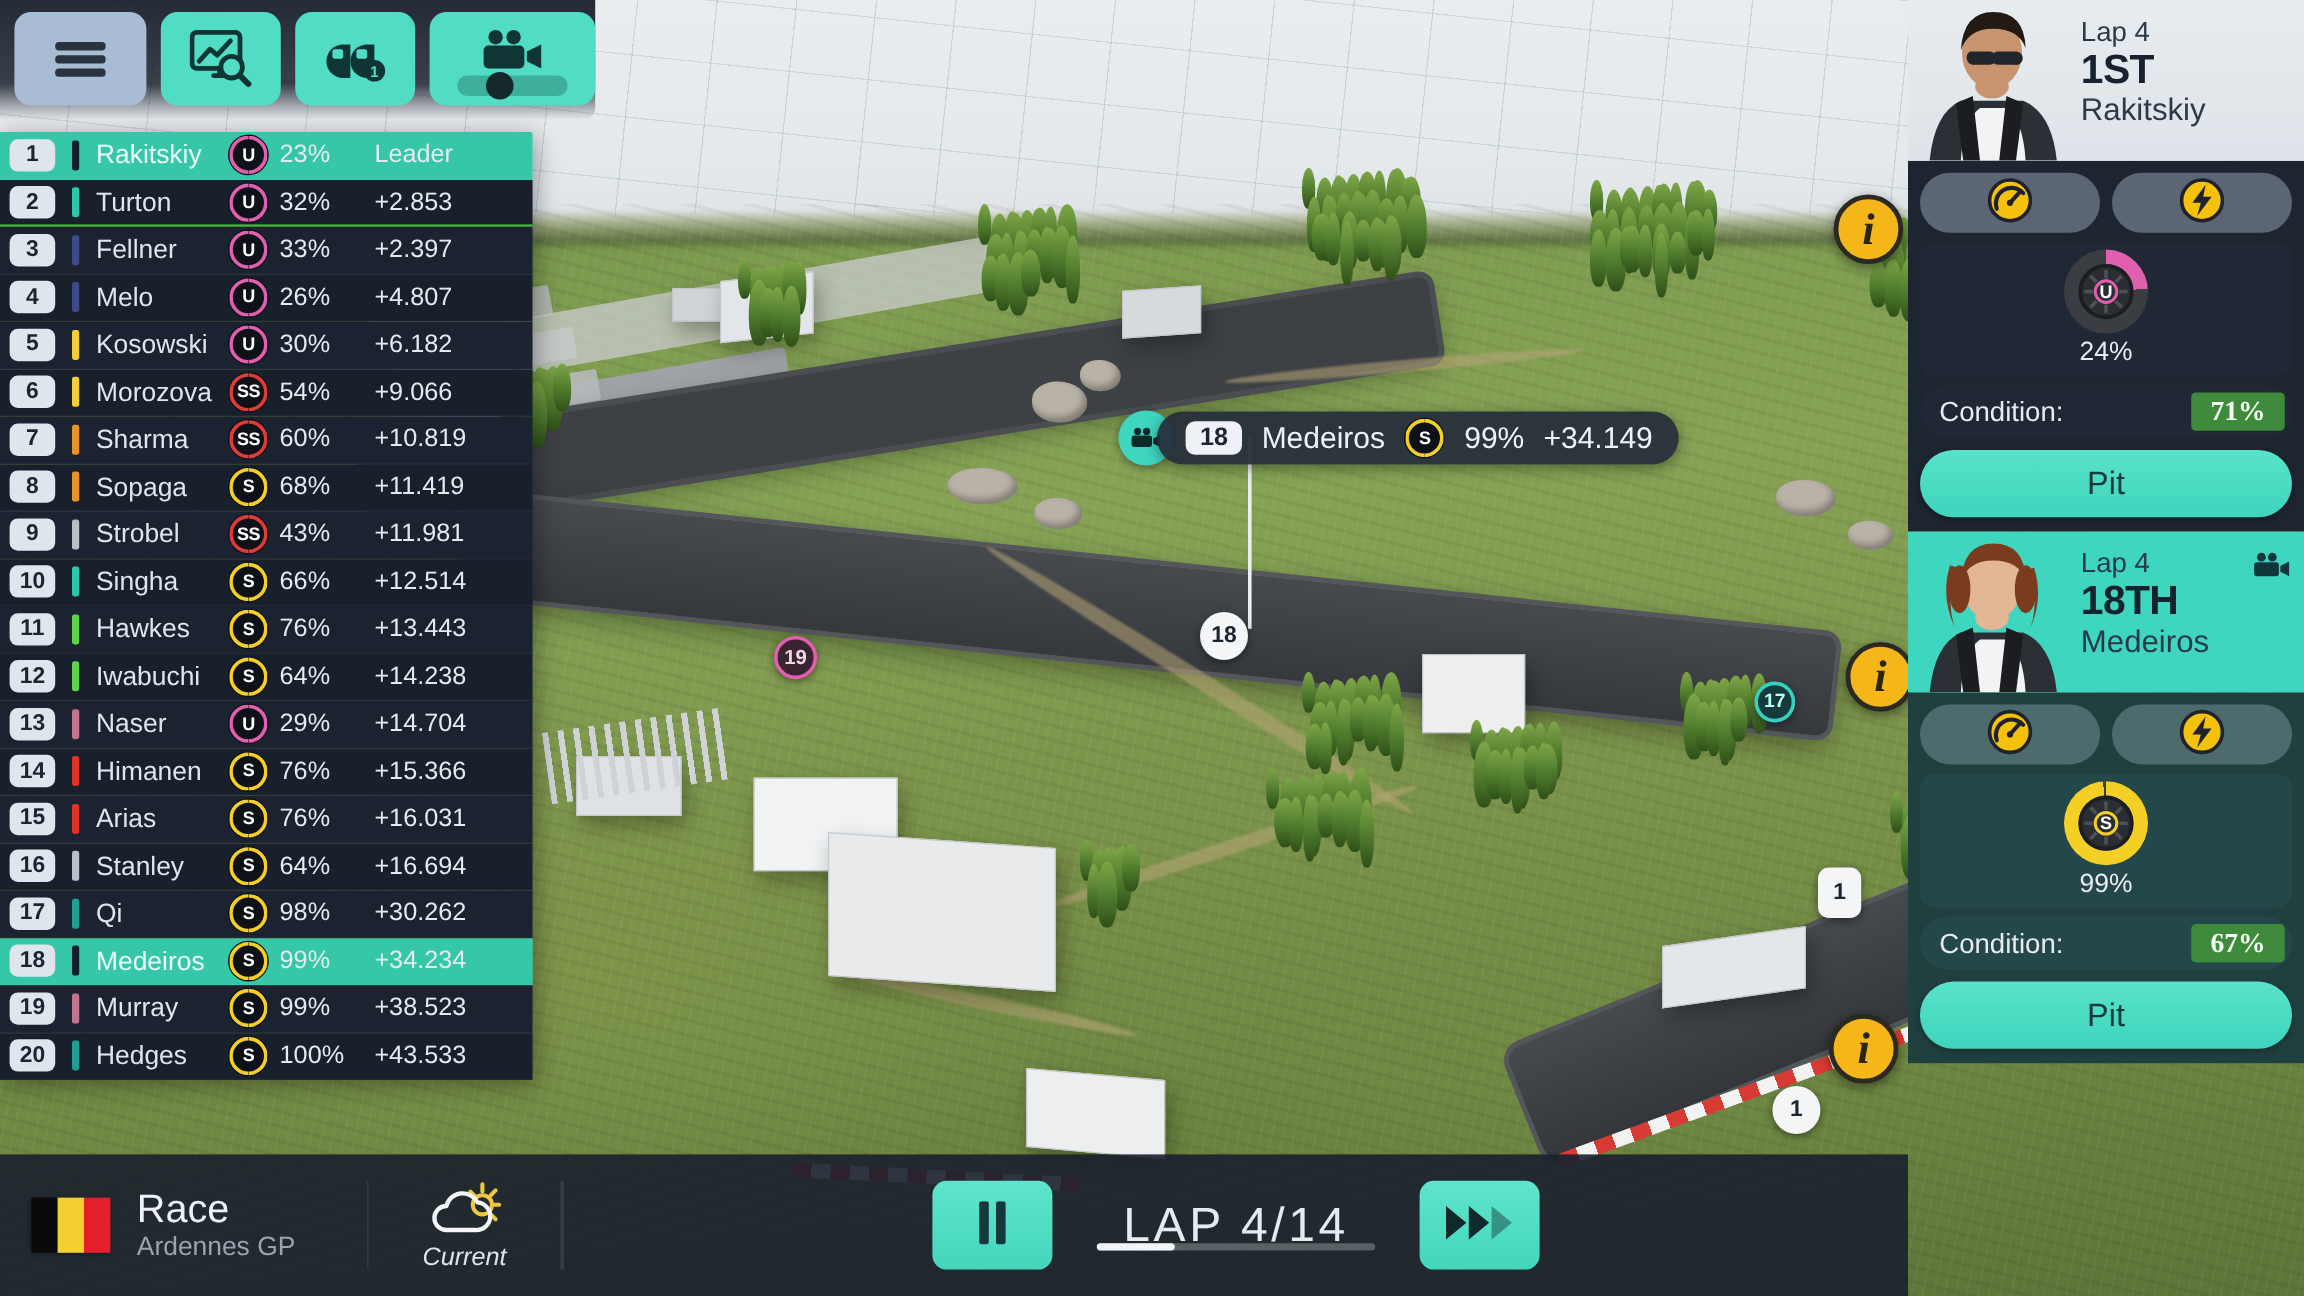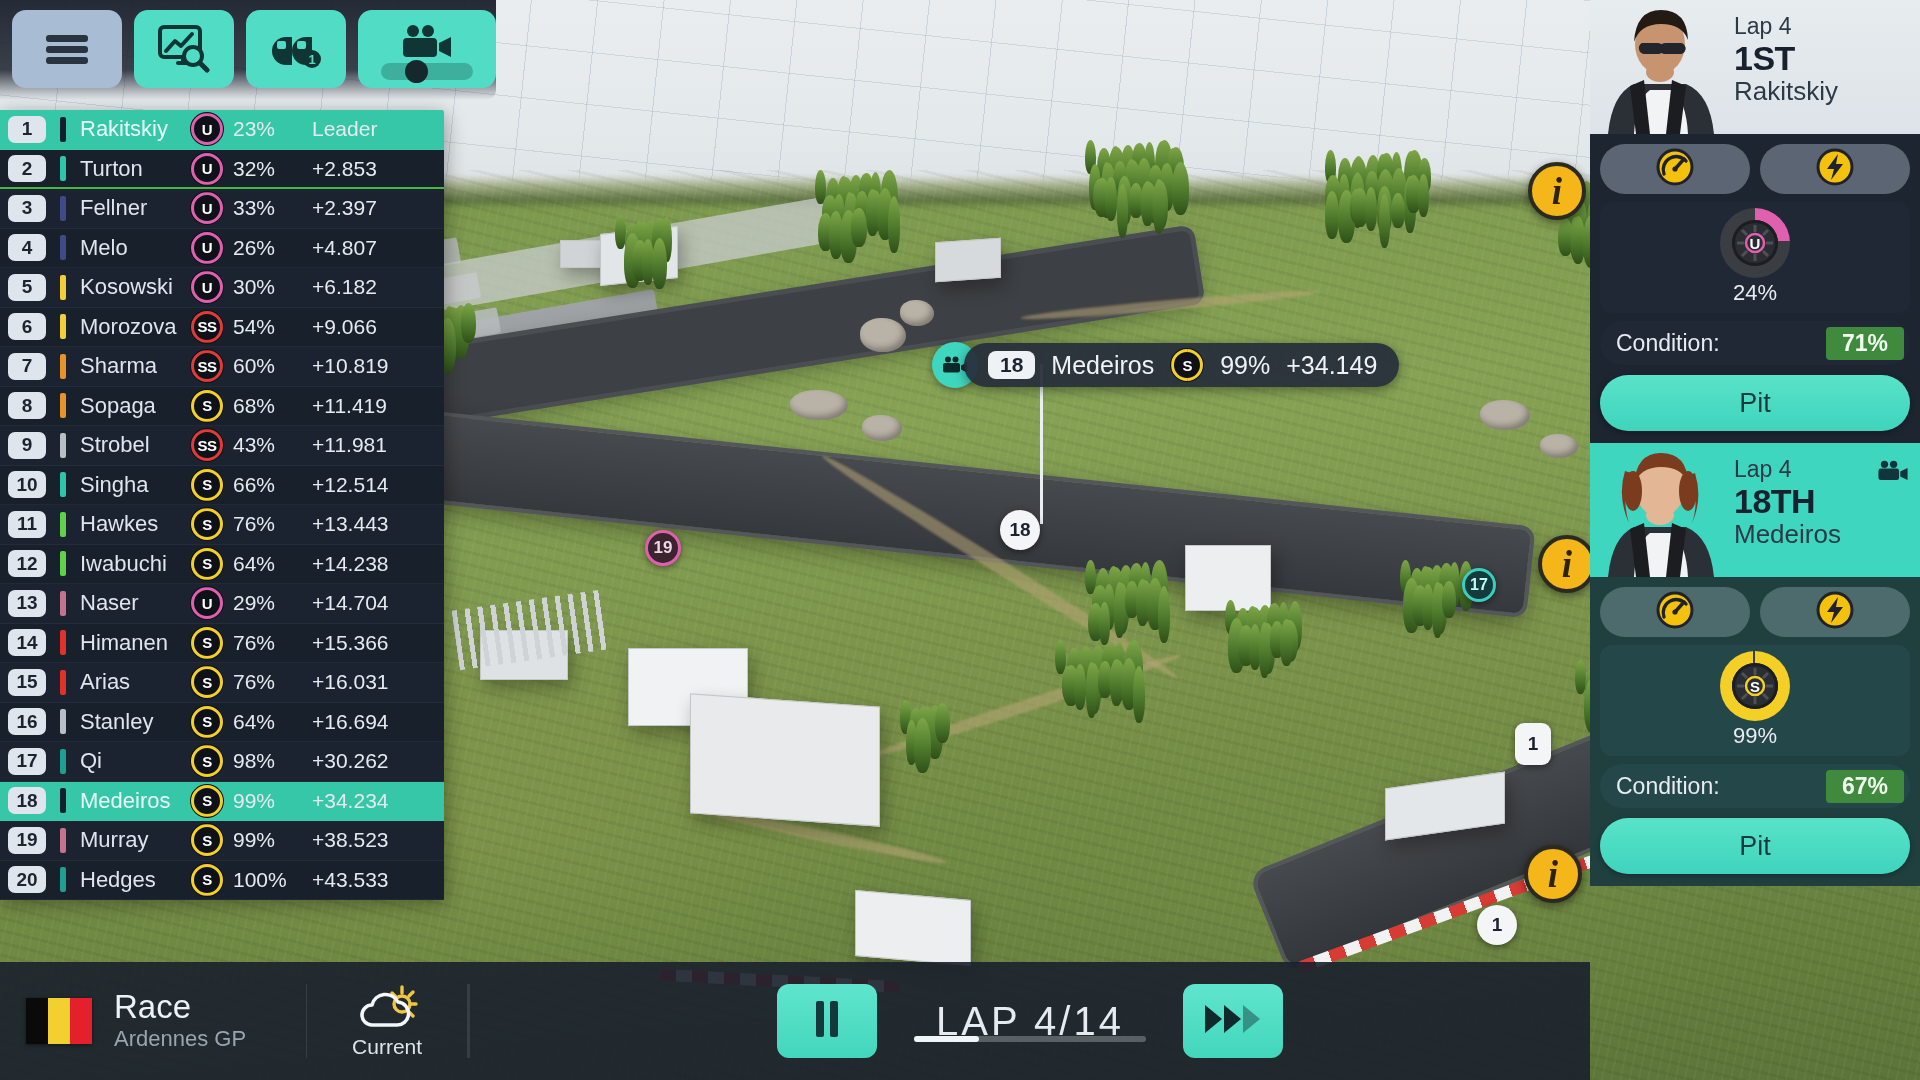--- a/index.html
+++ b/index.html
@@ -184,39 +184,39 @@
   .fuel-txt { position:absolute; left:0; right:0; top:28px; text-align:center;
     color:#62c45a; font-size:20px; font-weight:600; }
   .fuel-tri { position:absolute; left:50%; top:14px; transform:translateX(-50%);
     width:0;height:0;border-left:10px solid transparent;border-right:10px solid transparent;
     border-bottom:13px solid #62c45a; }
   .cond { margin-top:8px; background:#202835; border-radius:22px; height:44px;
     display:flex; align-items:center; justify-content:space-between; padding:0 6px 0 16px; }
   .rp-body.sel .cond { background:#24474a; }
   .cond-lbl { color:#e8ecf1; font-size:23px; }
   .cond-val { background:#3f8a3c; color:#f2fff0; font-size:23px; font-weight:600;
-    padding:3px 16px; border-radius:4px; }
+    padding:3px 16px; border-radius:4px;font-family:Liberation Serif, serif; }
   .pitbtn { margin-top:10px; height:56px; border-radius:28px;
     background: linear-gradient(180deg,#58e3c9 0%,#3fd4bd 100%);
     color:#173b3c; font-size:27px; display:flex; align-items:center; justify-content:center;
     cursor:pointer; box-shadow:0 2px 6px rgba(0,0,0,.3); }
 
   
   .bottom { position:absolute; left:0; right:330px; bottom:0; height:118px;
     background: rgba(26,32,44,.90); display:flex; align-items:center; z-index:38; }
   .bsec { display:flex; align-items:center; height:100%; position:relative; }
   .bdiv { width:1px; height:74px; background:rgba(255,255,255,.10); }
   .flag { width:66px; height:46px; display:flex; margin-left:26px; flex:none;
     box-shadow:0 1px 4px rgba(0,0,0,.5); }
   .flag i { flex:1; }
   .ev { margin-left:22px; }
   .ev-t { color:#eef2f6; font-size:33px; line-height:1.05; }
   .ev-s { color:#9aa4b0; font-size:22px; line-height:1.25; }
   .wx { display:flex; flex-direction:column; align-items:center; width:160px; }
-  .wx-l { color:#dfe4ea; font-size:21px; margin-top:2px; }
+  .wx-l { color:#dfe4ea; font-size:21px; margin-top:2px;font-style:italic; }
   .water { display:flex; flex-direction:column; justify-content:center; width:320px; padding-left:26px; }
   .water-top { display:flex; align-items:center; gap:14px; }
   .water-lbl { color:#eaeef3; font-size:25px; }
   .water-bar { margin-top:14px; width:218px; height:6px; border-radius:3px;
     background:rgba(255,255,255,.30); }
   .timeblk { display:flex; flex-direction:column; align-items:center; width:150px; }
   .timeblk b { color:#dfe4ea; font-size:24px; font-weight:400; margin-top:2px; }
   .playbar { flex:1; display:flex; align-items:center; justify-content:center; gap:28px;
     position:relative; }
   .pbtn { width:100px; height:74px; border-radius:12px;

